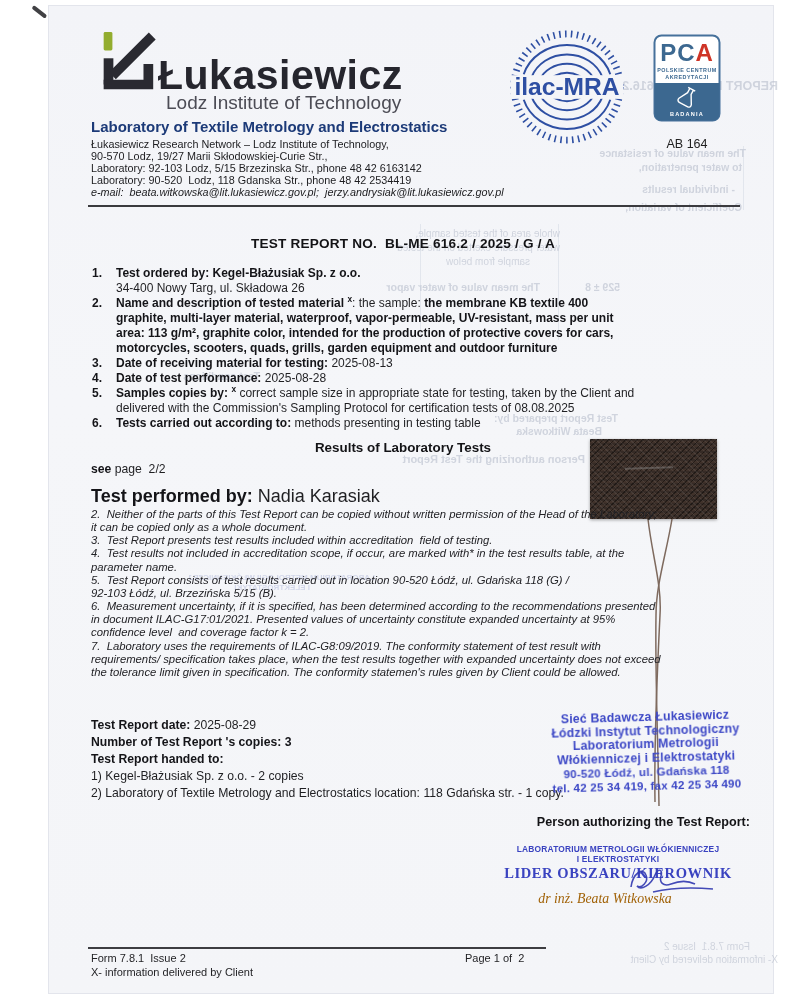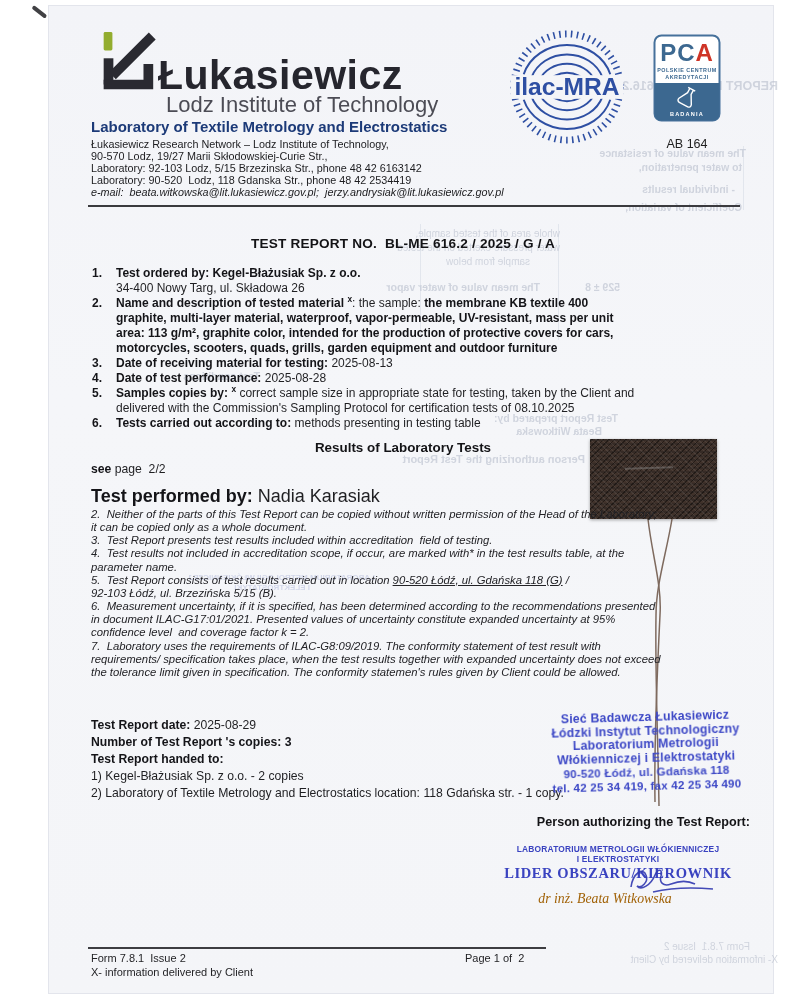--- a/index.html
+++ b/index.html
@@ -4,26 +4,26 @@
 <style>
   html,body{margin:0;padding:0;background:#ffffff;}
   .page{position:relative;width:800px;height:1000px;background:#ffffff;overflow:hidden;
         font-family:"Liberation Sans",sans-serif;color:#1f1f22;}
   .sheet{position:absolute;left:48px;top:5px;width:724px;height:987px;
          background:linear-gradient(180deg,#f3f4f8 0%,#f5f6f9 40%,#f4f5f8 100%);
          border:1px solid #e3e5ec;}
   .abs{position:absolute;}
   .ln{white-space:pre;}
   .b{font-weight:bold;color:#141418;}
-  .u{text-decoration:underline;margin-top:10px;}
+  .u{margin-top:10px;}
   .it{font-style:italic;}
   sup{font-size:70%;line-height:0;}
   
   .brand{left:158px;top:52px;font-size:41px;font-weight:bold;color:#26262e;letter-spacing:.5px;}
-  .brand-sub{left:166px;top:92px;font-size:22px;color:#4c4c55;}
+  .brand-sub{left:166px;top:92px;font-size:19px;color:#4c4c55;}
   .lab-name{left:91px;top:118px;font-size:15px;font-weight:bold;color:#1c3a78;}
   .addr{left:91px;top:139px;font-size:10.8px;line-height:11.9px;color:#1c1c1f;}
   .top-rule{left:88px;top:205px;width:652px;height:2px;background:#3a3a3e;}
   .ab164{left:652px;top:137px;width:70px;text-align:center;font-size:12.5px;color:#222;}
   
   .title{left:88px;top:236px;width:630px;text-align:center;font-weight:bold;font-size:13.6px;
          color:#131316;white-space:pre;letter-spacing:.2px;}
   .items{left:92px;top:266px;width:640px;font-size:12px;line-height:15px;}
   .item{position:relative;padding-left:24px;}
   .item .no{position:absolute;left:0;top:0;}
@@ -168,21 +168,21 @@
         <span class="no b">3.</span>
         <div class="ln"><span class="b">Date of receiving material for testing:</span><span> 2025-08-13</span></div>
       </div>
       <div class="item">
         <span class="no b">4.</span>
         <div class="ln"><span class="b">Date of test performance:</span><span> 2025-08-28</span></div>
       </div>
       <div class="item">
         <span class="no b">5.</span>
         <div class="ln"><span class="b">Samples copies by: </span><sup class="b">x</sup><span> correct sample size in appropriate state for testing, taken by the Client and</span></div>
-        <div class="ln"><span>delivered with the Commission's Sampling Protocol for certification tests of 08.10.2025</span></div>
+        <div class="ln"><span>delivered with the Commission's Sampling Protocol for certification tests of 08.08.2025</span></div>
       </div>
       <div class="item">
         <span class="no b">6.</span>
         <div class="ln"><span class="b">Tests carried out according to:</span><span> methods presenting in testing table</span></div>
       </div>
     </div>
 
   <div class="abs results-title">Results of Laboratory Tests</div>
   <div class="abs see-line">
       <div class="ln"><span class="b">see</span><span> page  2/2</span></div>

